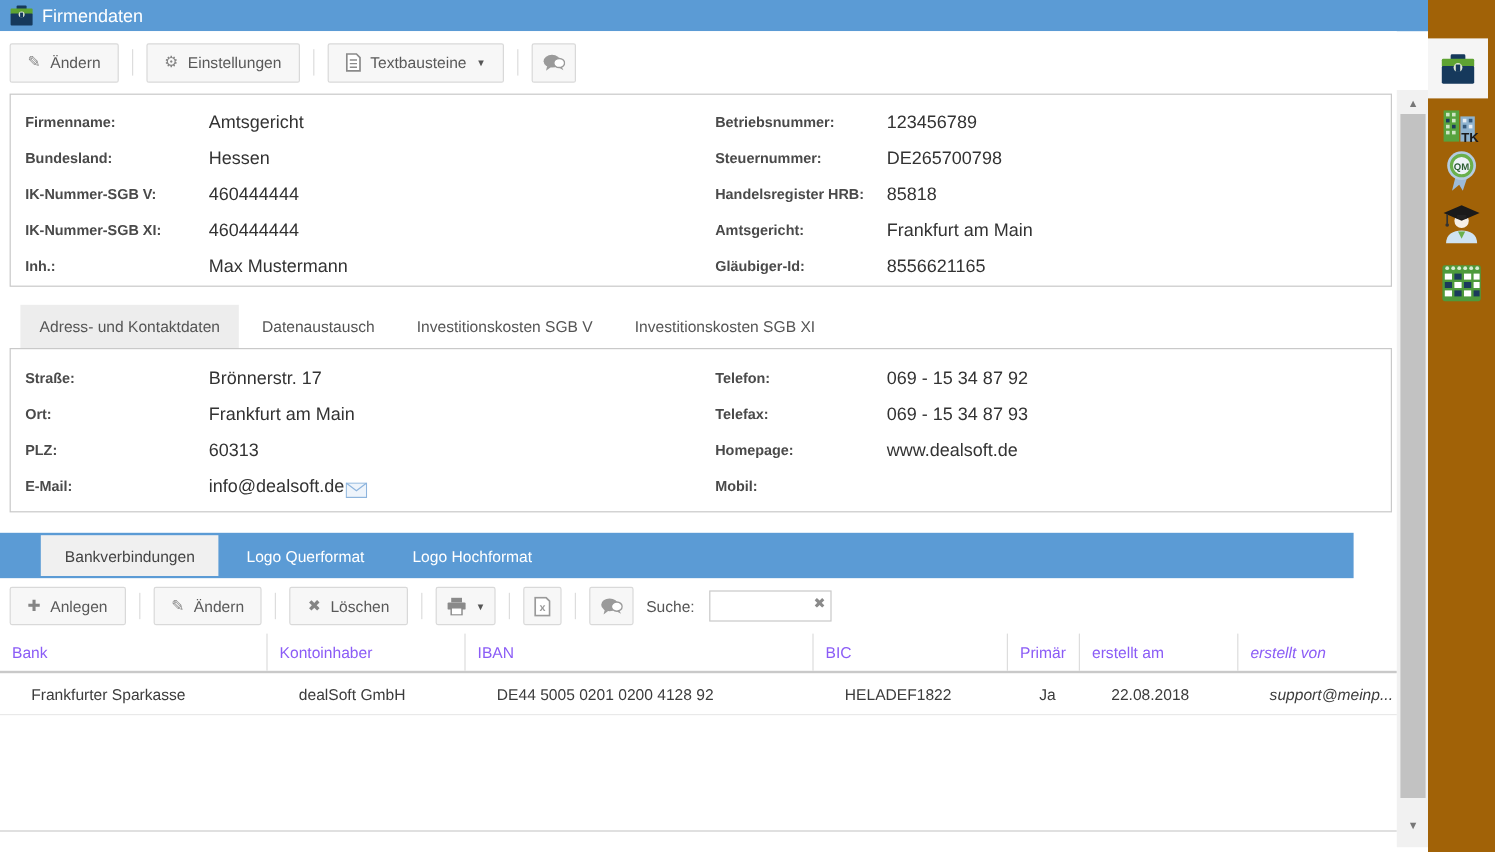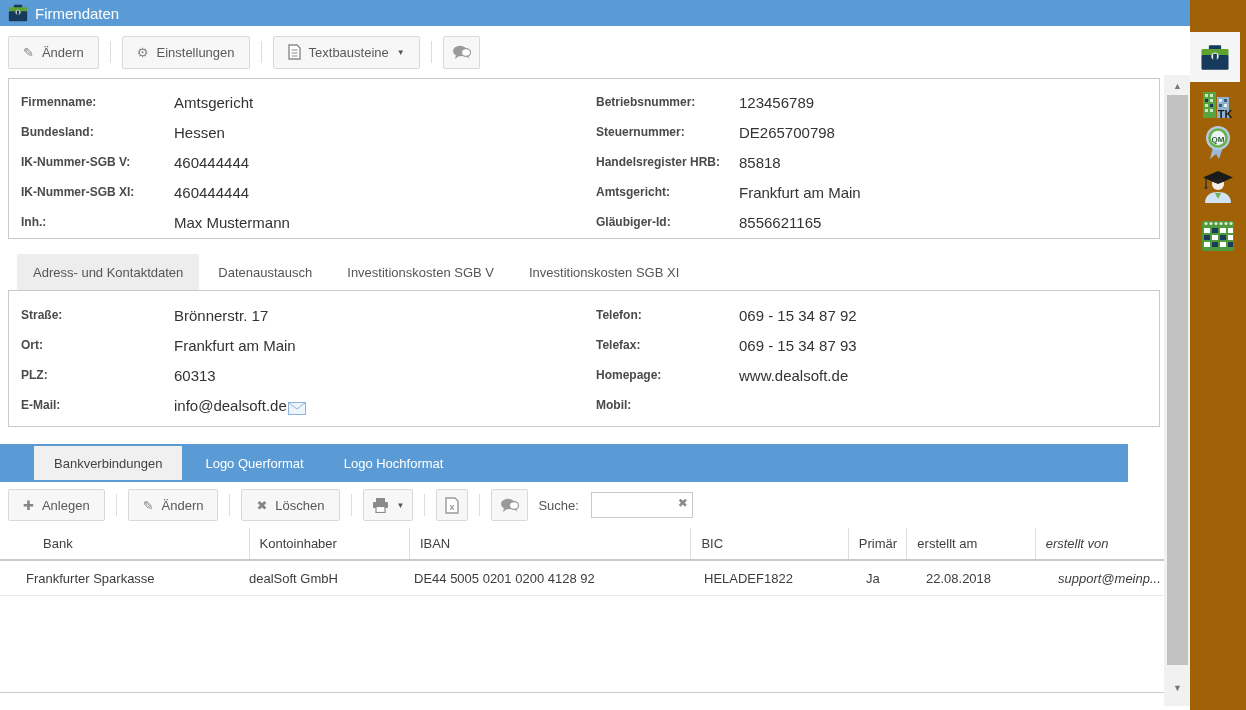--- a/index.html
+++ b/index.html
@@ -54,21 +54,21 @@
   
   .blueband { position:absolute; left:0; top:444px; width:1128px; height:38px; background:#5b9bd5;
               display:flex; align-items:center;padding-left:31px; }
   .btab { display:flex; align-items:center; padding:0 20px; font-size:13px; color:#fff;
           height:38px; cursor:pointer; }
   .btab.active { background:#f0f0f0; color:#444; height:34px; margin-left:3px; }
   .btab.inactive2 { margin-left:3px; }
 
   
   .btable { position:absolute; left:0; top:528px; width:1164px; font-size:13px; }
-  .thead { display:flex; height:33px; border-bottom:2px solid #c9c9c9; color:#404040;padding-left:33px; }
+  .thead { display:flex; height:33px; border-bottom:2px solid #c9c9c9; color:#8b5cf6; }
   .th { display:flex; align-items:center; padding-left:10px; border-right:1px solid #ddd; }
   .th:last-child { border-right:none; }
   .trow { display:flex; height:35px; border-bottom:1px solid #e9e9e9; color:#3c3c3c;
           cursor:pointer; }
   .td { display:flex; align-items:center; padding-left:26px; overflow:hidden; white-space:nowrap; }
   .c0{width:223px;} .c1{width:165px;} .c2{width:290px;} .c3{width:162px;}
   .c4{width:60px;} .c5{width:132px;} .c6{width:132px;font-style:italic;}
 
   .bottomline { position:absolute; left:0; top:692px; width:1164px; height:1px; background:#ccc; }
 

